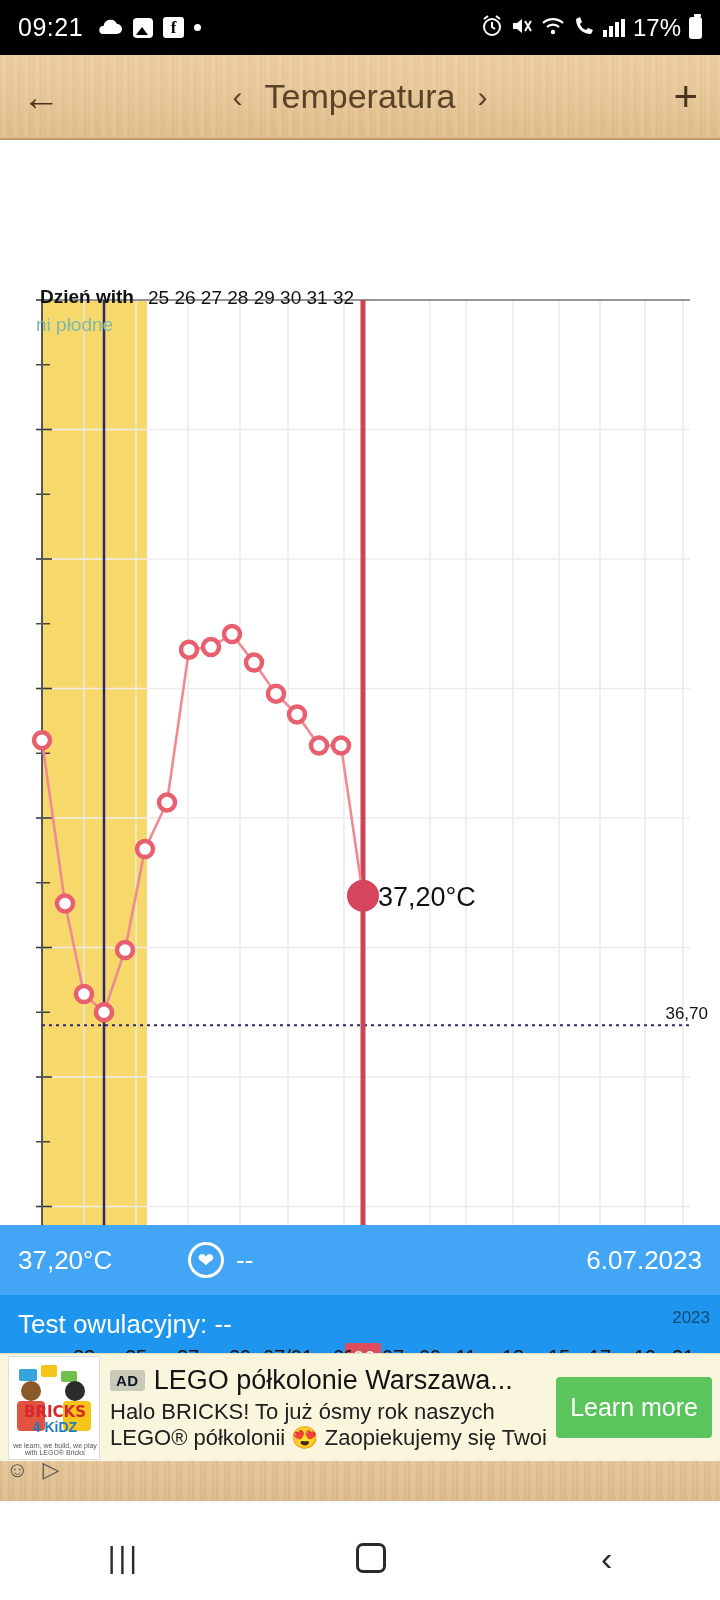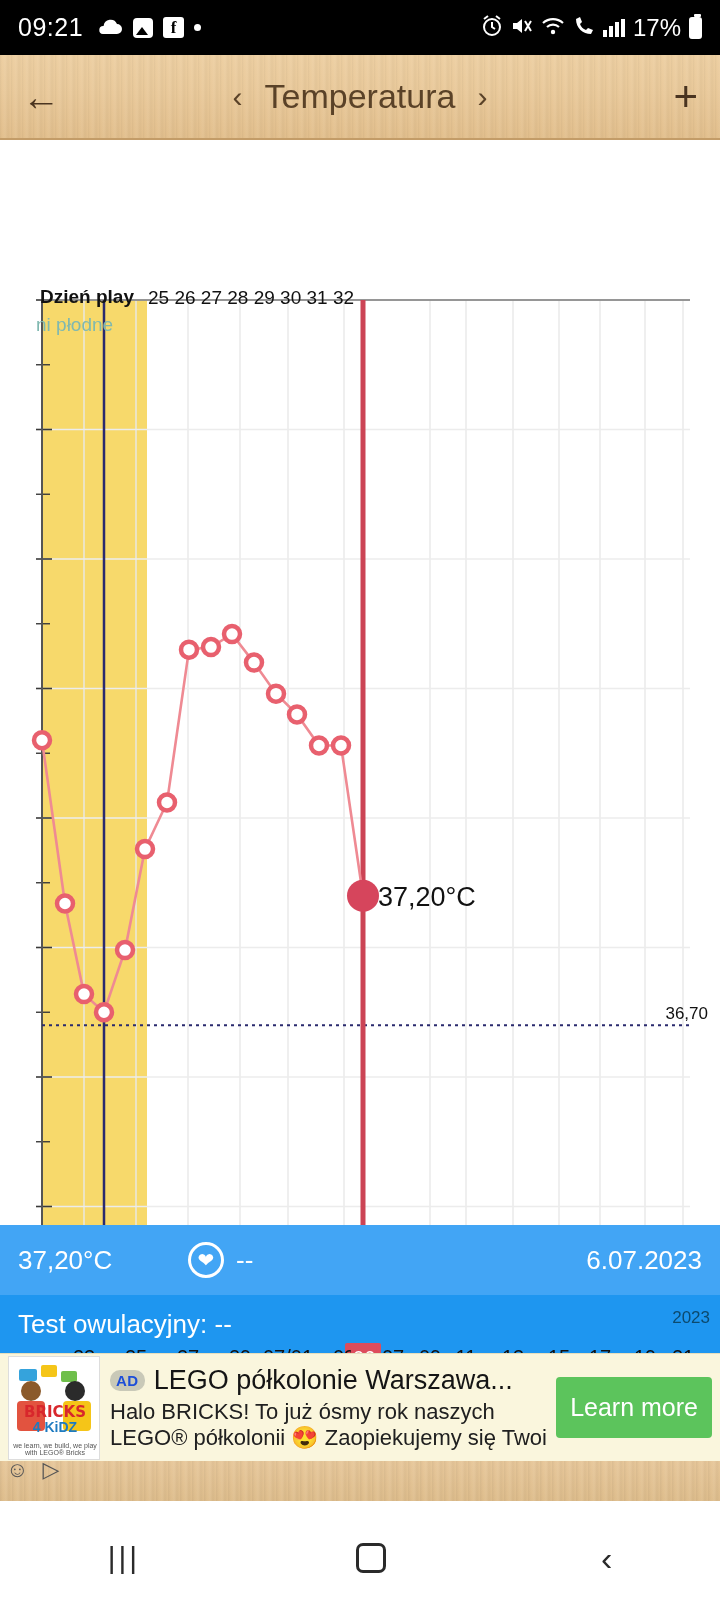--- a/index.html
+++ b/index.html
@@ -141,22 +141,22 @@
     font-size:15px;font-weight:bold;font-family:"DejaVu Sans",sans-serif;
   }
   .ad-thumb .kidz{
     position:absolute;left:6px;top:62px;width:80px;text-align:center;color:#1e7bc0;
     font-size:14px;font-weight:bold;
   }
   .ad-thumb .legoline{position:absolute;left:0;bottom:3px;width:92px;text-align:center;font-size:7px;color:#555;}
   .ad-body { flex:1; padding-left:10px; min-width:0; }
   .ad-title-row { display:flex; align-items:center; gap:9px; }
   .ad-badge {
-    background:#c9c9b8; color:#1d4ed8; font-size:15px; font-weight:bold;
-    padding:2px 6px; border-radius:10px; letter-spacing:.5px;
+    background:#c9c9b8; color:#0f172a; font-size:15px; font-weight:bold;
+    padding:2px 6px; border-radius:3px; letter-spacing:.5px;
   }
   .ad-title { font-size:27px; color:#151515; white-space:nowrap; overflow:hidden; }
   .ad-desc { font-size:22px; color:#202020; line-height:1.18; margin-top:3px; }
   .ad-desc div { white-space:nowrap; overflow:hidden; }
   .ad-cta {
     background:#5cc45c; color:#fff; font-size:25px; padding:16px 14px;
     border-radius:4px; margin-left:8px; white-space:nowrap;
   }
   .ad-icons { position:absolute; left:6px; bottom:-22px; display:flex; gap:14px; color:#555; font-size:22px; }
 
@@ -301,21 +301,21 @@
       <circle cx="254" cy="522.5999999999997" r="8" fill="#fff" stroke="#e8606e" stroke-width="4.5"></circle>
       <circle cx="276" cy="553.6800000000009" r="8" fill="#fff" stroke="#e8606e" stroke-width="4.5"></circle>
       <circle cx="297" cy="574.4000000000003" r="8" fill="#fff" stroke="#e8606e" stroke-width="4.5"></circle>
       <circle cx="319" cy="605.4799999999997" r="8" fill="#fff" stroke="#e8606e" stroke-width="4.5"></circle>
       <circle cx="341" cy="605.4799999999997" r="8" fill="#fff" stroke="#e8606e" stroke-width="4.5"></circle>
       <circle cx="363" cy="755.6999999999992" r="16" fill="#d6455c"></circle>
     </svg>
 
   <div class="ylabels" id="ylabels"></div>
 
-  <span class="cycle-label">Dzień play</span>
+  <span class="cycle-label">Dzień with</span>
   <span class="cycle-days">25 26 27 28 29 30 31 32</span>
   <span class="fertile-text">ni płodne</span>
   <span class="temp-callout">37,20°C</span>
   <span class="coverline-label">36,70</span>
   <span class="year-label">2023</span>
   <div class="month-badge" id="month-badge" style="left: 345px; top: 1203px;">lip</div>
 
   <div class="xlabels" id="xlabels">
       <span style="left: 84px;">23</span>
       <span style="left: 136px;">25</span>

